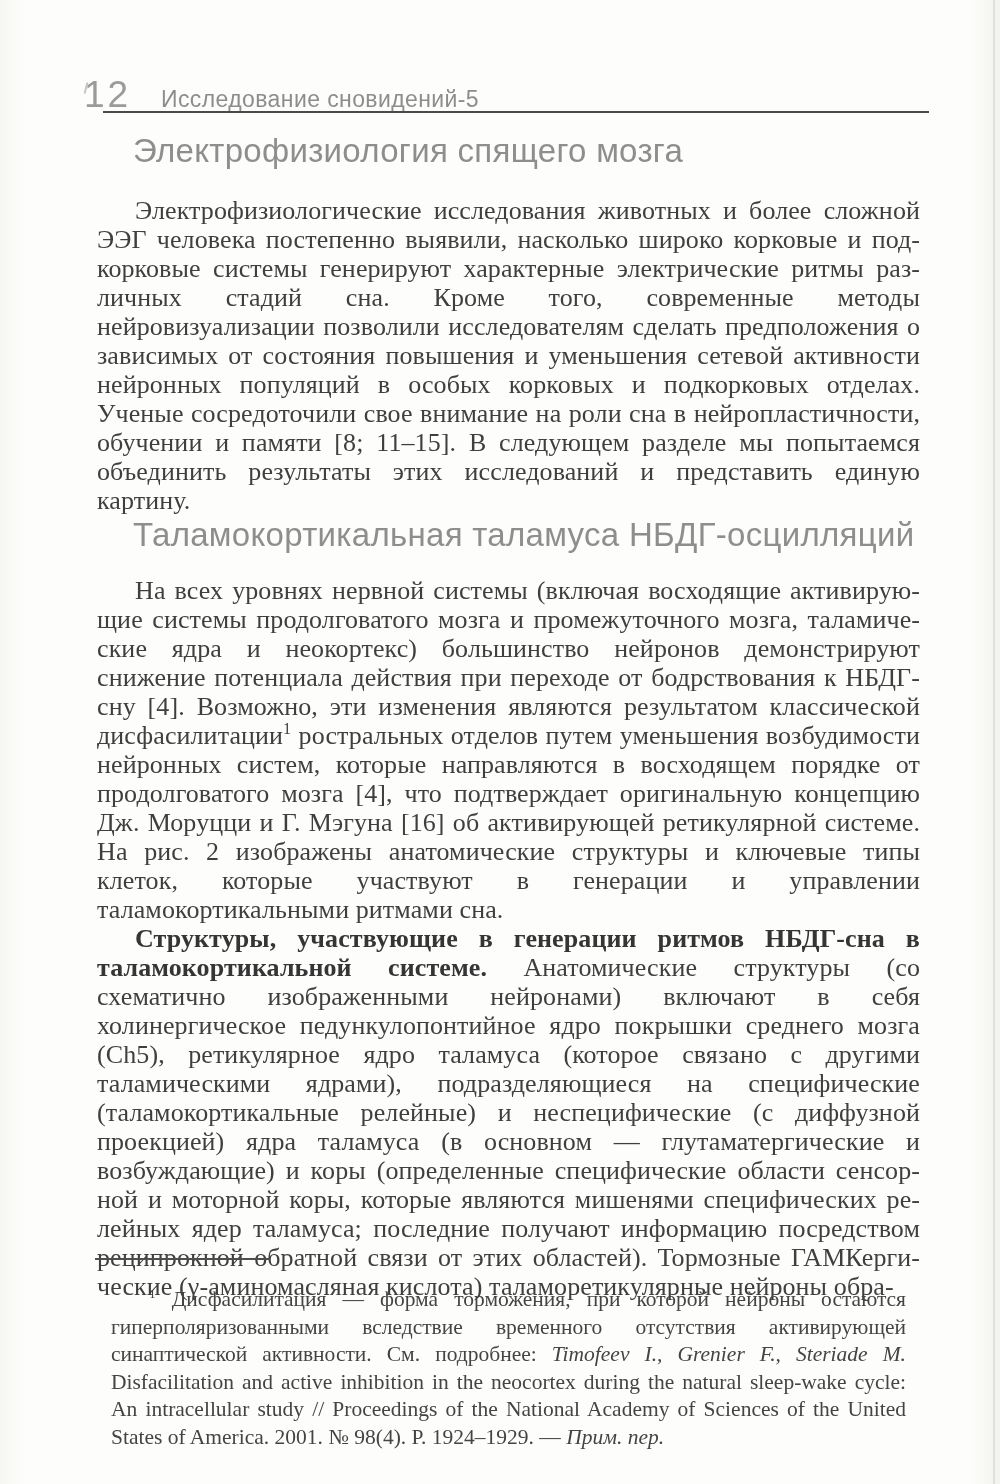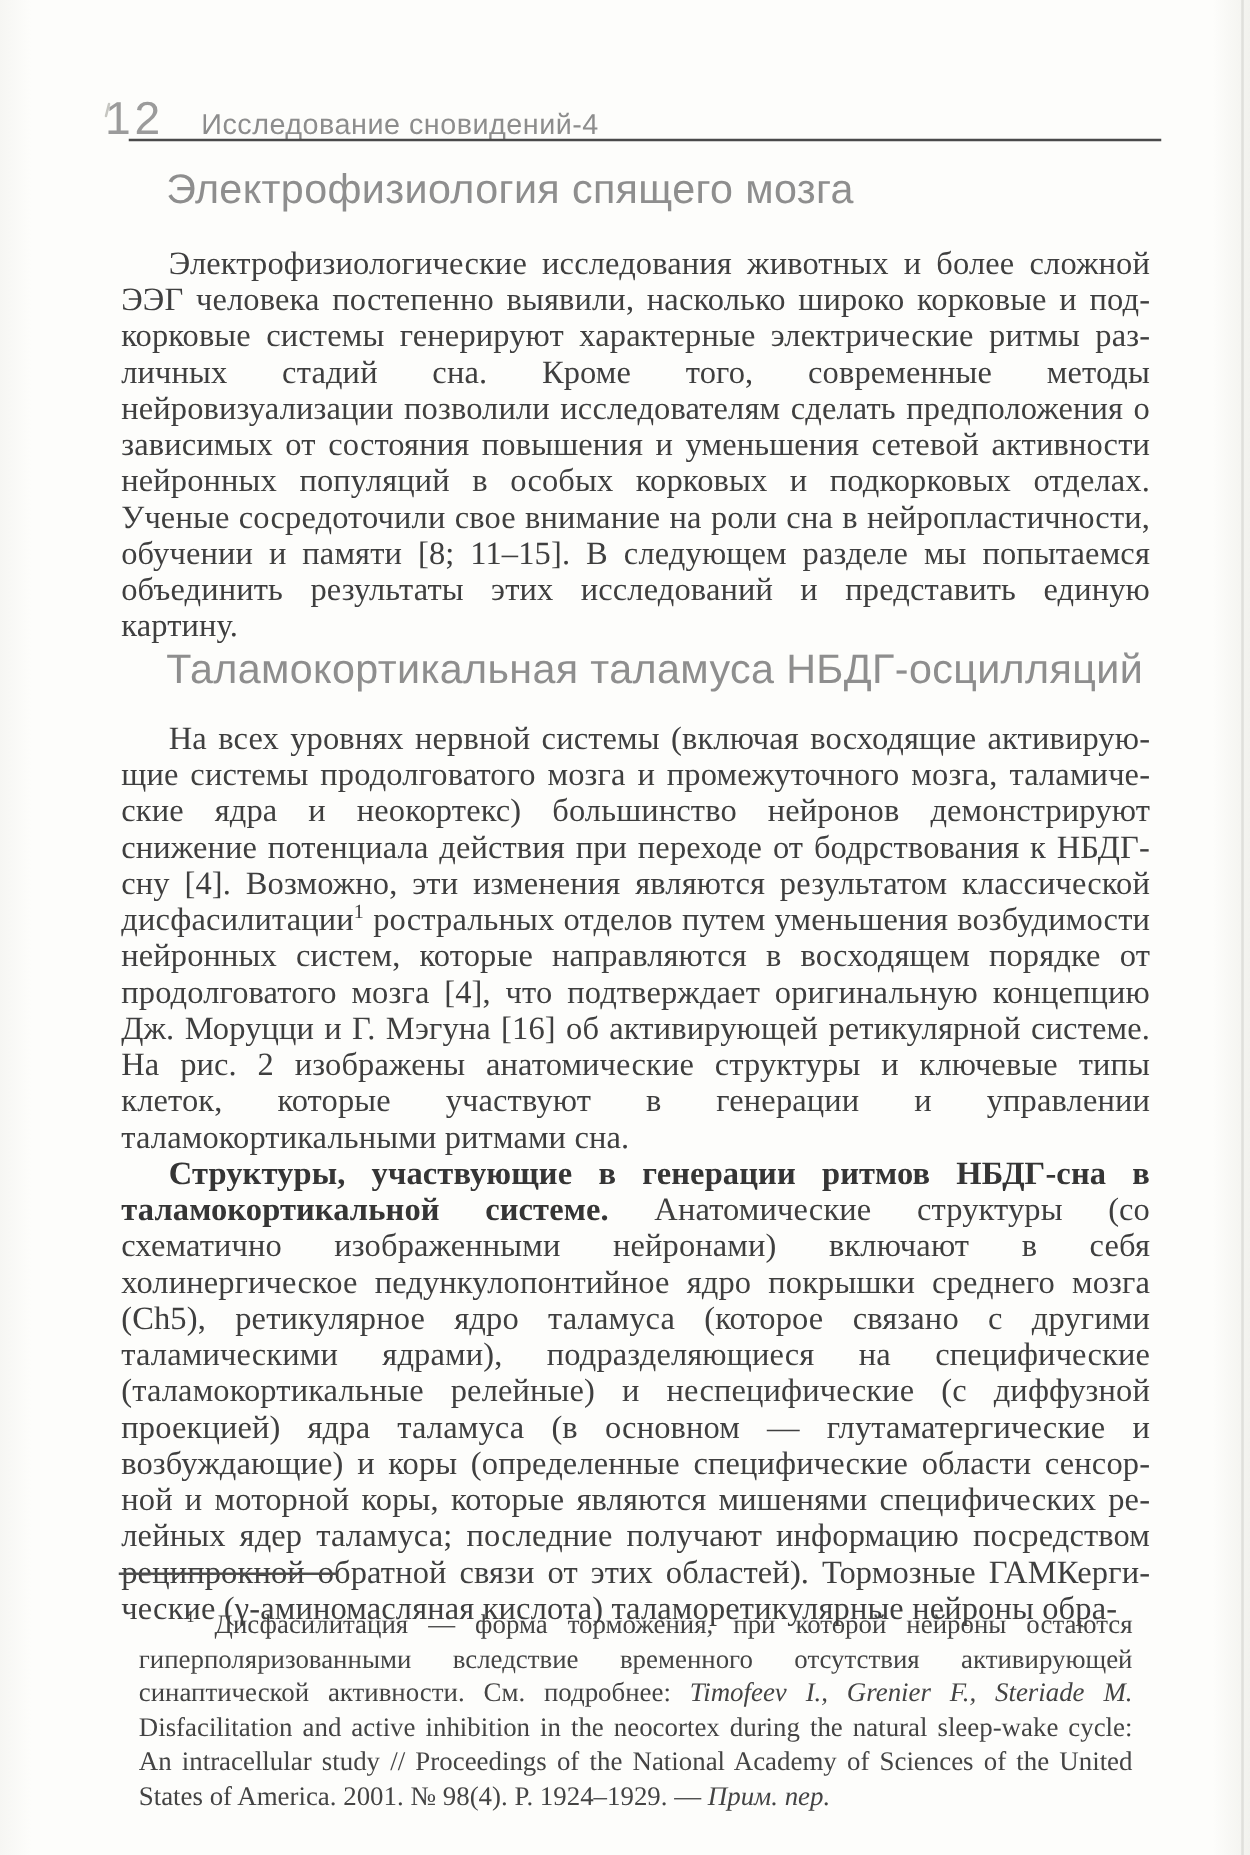--- a/index.html
+++ b/index.html
@@ -127,21 +127,21 @@
 </style>
 </head>
 <body>
 
 <div class="page">
 
   <div class="artifact-mark"></div>
   <div class="edge-line"></div>
 
   <span class="page-number">12</span>
-  <span class="running-title">Исследование сновидений-4</span>
+  <span class="running-title">Исследование сновидений-5</span>
   <div class="header-rule"></div>
 
   <h1 id="title-1" class="section-title">Электрофизиология спящего мозга</h1>
 
   <div id="para-block-1" class="text-block">
     <p><span>Электрофизиологические исследования животных и более сложной ЭЭГ человека постепенно выявили, насколько широко корковые и под­корковые системы генерируют характерные электрические ритмы раз­личных стадий сна. Кроме того, современные методы нейровизуализации позволили исследователям сделать предположения о зависимых от со­стояния повышения и уменьшения сетевой активности нейронных попу­ляций в особых корковых и подкорковых отделах. Ученые сосредоточи­ли свое внимание на роли сна в нейропластичности, обучении и памяти [8; 11–15]. В следующем разделе мы попытаемся объединить результаты этих исследований и представить единую картину.</span></p>
   </div>
 
   <h2 id="title-2" class="section-title">Таламокортикальная таламуса НБДГ-осцилляций</h2>
 

